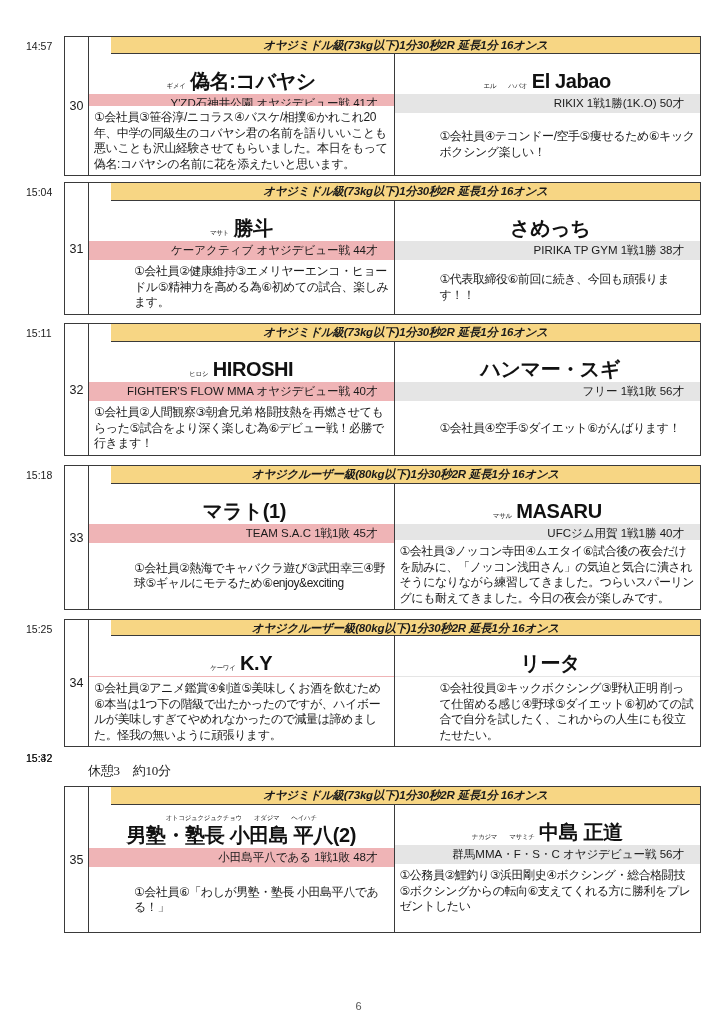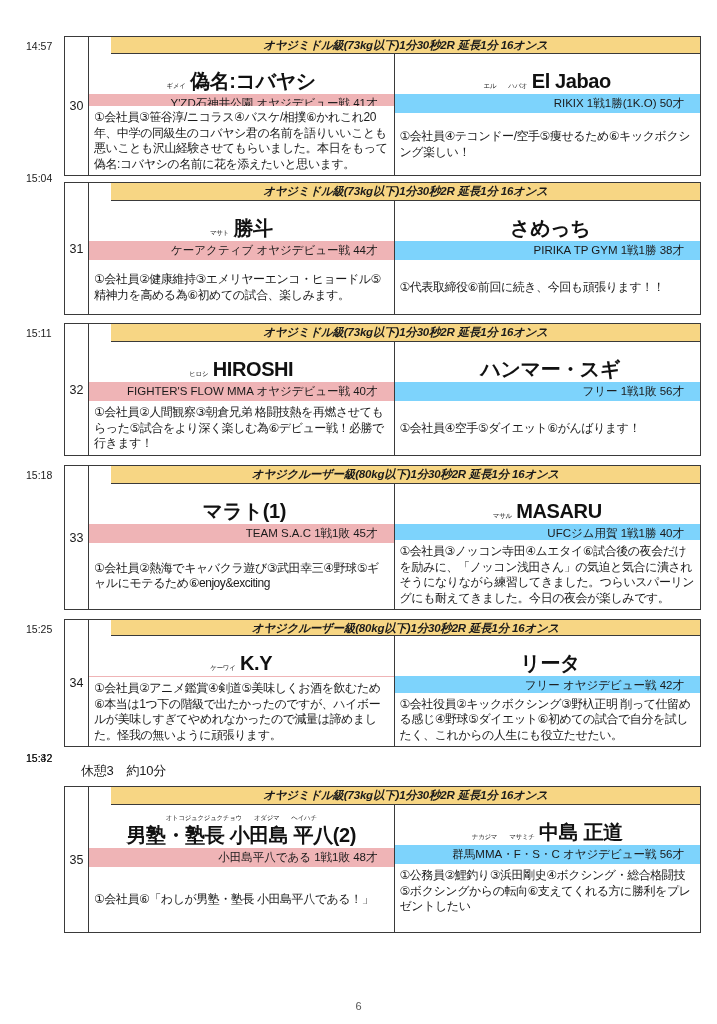--- a/index.html
+++ b/index.html
@@ -124,56 +124,57 @@
     line-height: 19px;
     font-size: 11.5px;
     text-align: right;
     padding-right: 16px;
     box-sizing: border-box;
     white-space: nowrap;
     overflow: hidden;
     color: #1a1a1a;
   }
   .gym-band.red  { background: #efb4b6; }
-  .gym-band.blue { background: #7dd3fc; }
+  .gym-band.blue { background: #e5e5e5; }
 
   .profile {
     flex: 1 1 auto;
     font-size: 12px;
     line-height: 15.5px;
     padding: 4px 5px 3px 5px;
     box-sizing: border-box;
     letter-spacing: -0.45px;
     color: #1a1a1a;
     word-break: break-all;
   }
-  .profile.mid { display: flex; align-items: center; }
+  .profile.mid { display: flex; align-items: center; margin-left: 40px; }
   .profile.mid > span { display: block; width: 100%; }
 
   
   .time {
     position: absolute;
     left: 26px;
     width: 34px;
     text-align: left;
     font-size: 10.5px;
     line-height: 12px;
     color: #1a1a1a;
     white-space: nowrap;
   }
 
   
   .break-row {
     position: absolute;
-    left: 81px;
+    left: 88px;
     font-size: 13px;
     line-height: 16px;
     letter-spacing: -0.2px;
     color: #1a1a1a;
     white-space: nowrap;
+    font-family: Liberation Serif, serif;
   }
 
   
   .page-number {
     position: absolute;
     left: 0;
     width: 717px;
     text-align: center;
     font-size: 11px;
     color: #555;
@@ -209,21 +210,21 @@
           </div>
           <div class="gym-band blue">RIKIX  1戦1勝(1K.O)  50才</div>
           <div class="profile mid">
               <span>①会社員④テコンドー/空手⑤痩せるため⑥キックボクシング楽しい！</span>
             </div>
         </div>
       </div>
     </div>
   </div>
 
-  <div class="time" style="top:172px;">15:04</div>
+  <div class="time" style="top:186px;">15:04</div>
   <div class="bout" style="top:182px; height:133px;">
     <div class="bout-no">31</div>
     <div class="bout-body">
       <div class="class-band">オヤジミドル級(73kg以下)1分30秒2R 延長1分  16オンス</div>
       <div class="corners">
         <div class="corner red">
           <div class="fighter-name">
             <span class="name-stack">
               <span class="ruby-row">マサト</span>
               <span class="name-row">勝斗</span>

